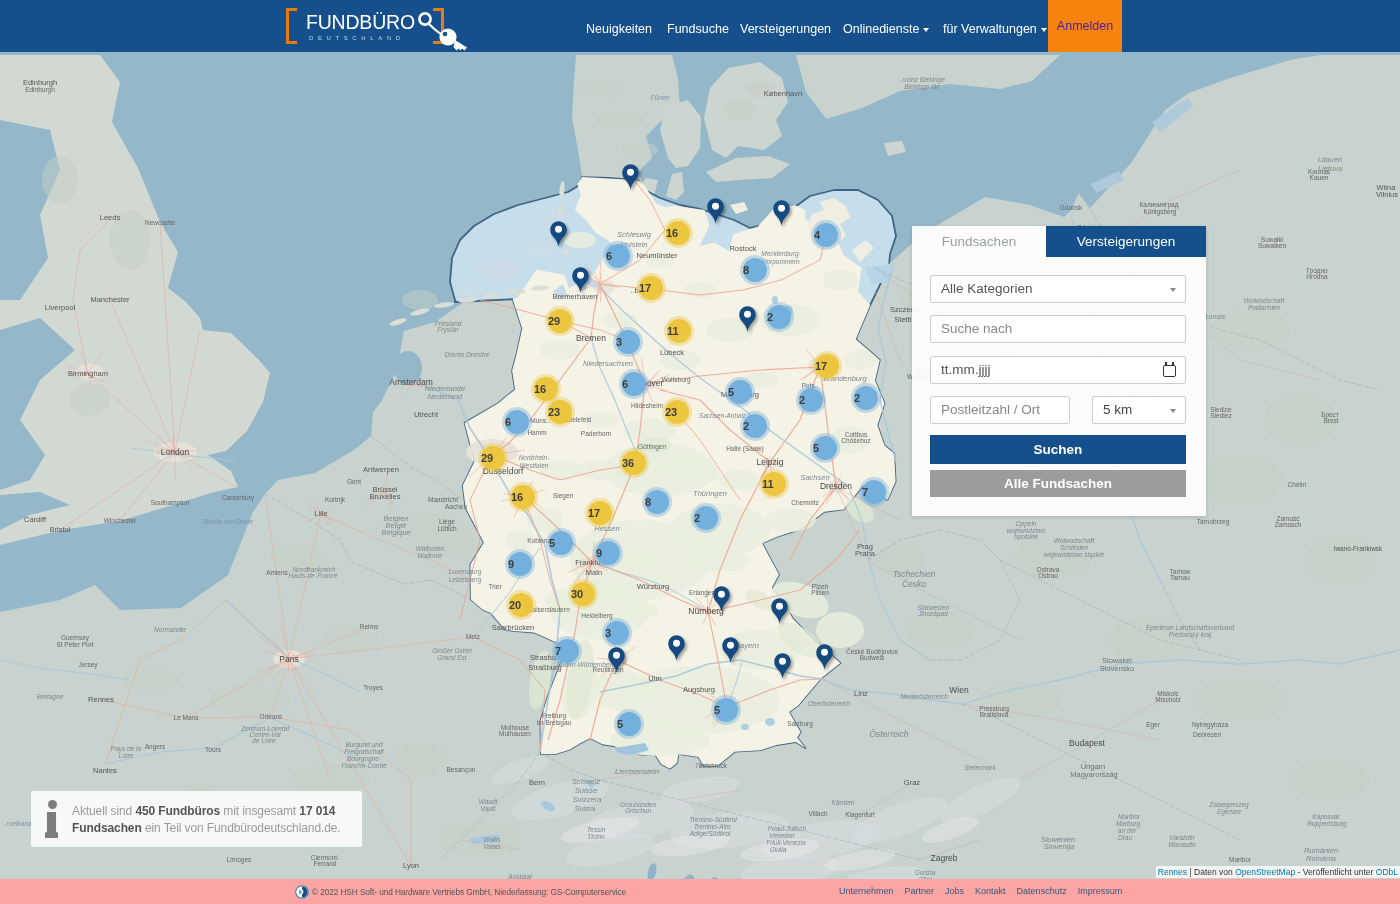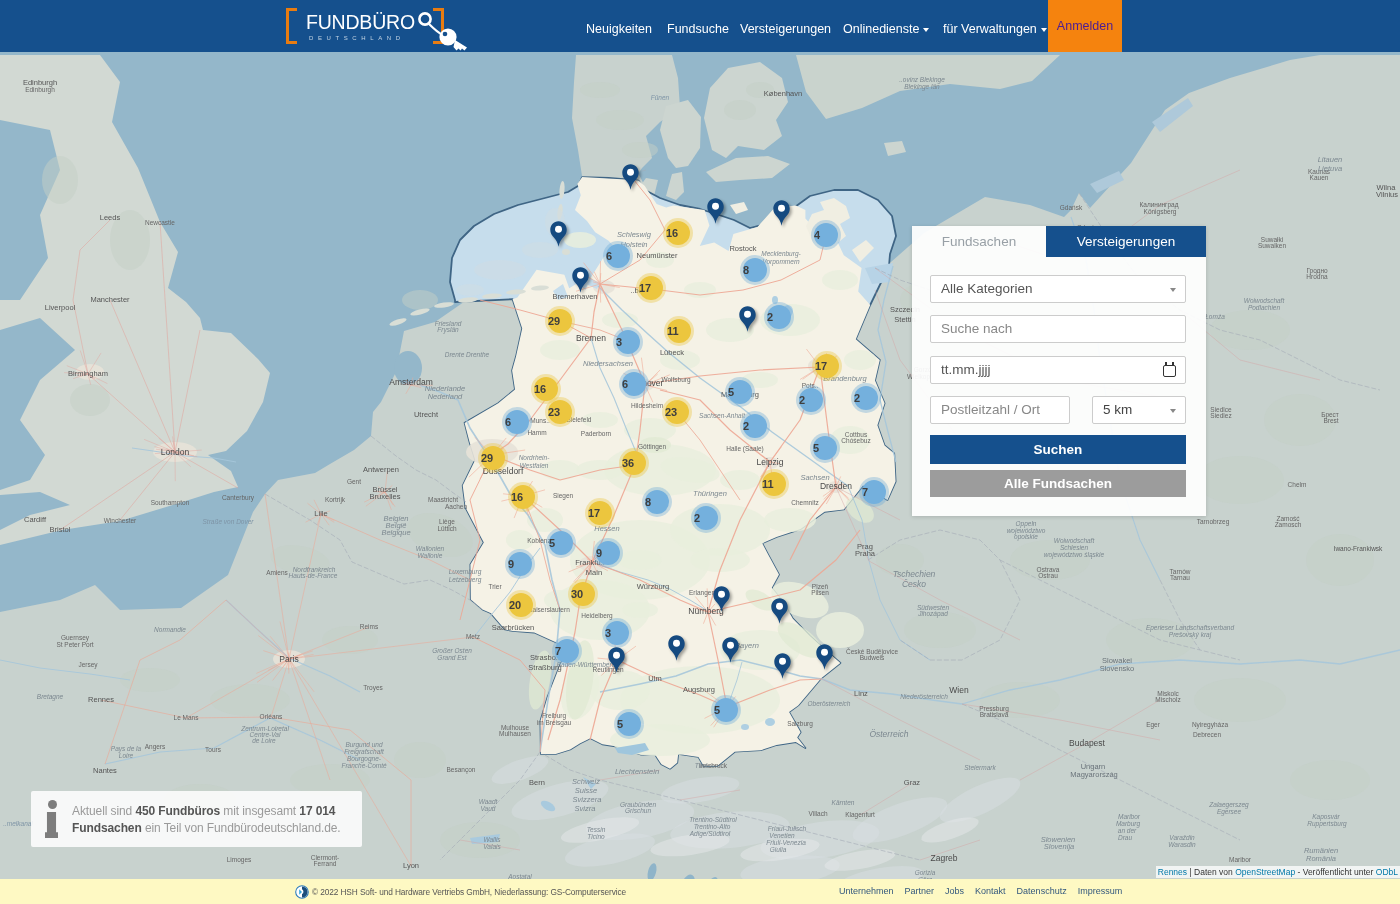--- a/index.html
+++ b/index.html
@@ -33,21 +33,21 @@
 #bsuch{position:absolute;left:18px;top:209px;width:256px;height:29px;background:#15508d;color:#fff;font-size:13.5px;font-weight:bold;text-align:center;line-height:29px}
 #balle{position:absolute;left:18px;top:244px;width:256px;height:27px;background:#9c9c9c;color:#fff;font-size:13.5px;font-weight:bold;text-align:center;line-height:27px}
 #info{position:absolute;left:31px;top:791px;width:331px;height:56px;background:rgba(255,255,255,.85);border-radius:2px}
 #info .ic{position:absolute;left:14px;top:9px;width:14px;height:40px}
 #info .ic:before{content:"";position:absolute;left:2.5px;top:0;width:9px;height:9px;border-radius:50%;background:#7d7d7d}
 #info .ic:after{content:"";position:absolute;left:0;top:12px;width:13px;height:26px;background:#7d7d7d;clip-path:polygon(15% 0,85% 0,85% 78%,100% 78%,100% 100%,0 100%,0 78%,15% 78%)}
 #info .tx{position:absolute;left:41px;top:12px;width:290px;font-size:12px;line-height:17px;color:#9a9a9a;letter-spacing:-.1px}
 #info b{color:#555}
 #attrib{position:absolute;right:0;top:866px;height:12px;background:rgba(255,255,255,.75);font-size:8.5px;color:#333;padding:0 2px;line-height:12px;white-space:nowrap}
 #attrib a{color:#0078a8;text-decoration:none}
-#footer{position:absolute;left:0;top:879px;width:1400px;height:25px;background:#fef9c3;font-size:9.5px;color:#555}
+#footer{position:absolute;left:0;top:879px;width:1400px;height:25px;background:#fca5a5;font-size:9.5px;color:#555}
 #fleft{position:absolute;left:312px;top:8px;font-size:8.3px;letter-spacing:-.1px}
 #flogo{position:absolute;left:295px;top:885px;width:14px;height:14px;z-index:5}
 #fright{position:absolute;left:839px;top:7px;display:flex;gap:11px;color:#33587e;font-size:9px}
 </style></head><body>
 <div id="stage">
 <svg class="map" width="1400" height="904" viewBox="0 0 1400 904" xmlns="http://www.w3.org/2000/svg">
 <rect width="1400" height="904" fill="#94b7ca"></rect>
 <path d="M0,904 L0,612 L60,600 L95,585 L120,610 L181,608 L228,575 L253,512 L265,494 L278,480 L315,473 L330,464 L354,450 L371,436 L373,412 L381,402 L396,372 L404,331 L435,322 L474,295 L507,300 L512.6,299.2 L536.6,269.7 L564.4,274.7 L569.2,288.2 L577.4,283.2 L585.6,289.9 L589.4,279.8 L603.8,257.0 L618.2,251.0 L608.6,240.8 L595.2,232.2 L587.0,221.1 L575.0,209.9 L580.8,195.3 L577.4,184.0 L582.2,177.1 L578,150 L572,118 L574,82 L576,55 L672,55 L678,78 L680,108 L660,122 L646,136 L652,158 L642,168 L638.4,173.6 L644.6,185.8 L656.6,203.9 L666.2,207.4 L673.4,205.6 L704.6,209.9 L709.4,225.4 L699.8,245.9 L714.2,242.5 L728.6,251.0 L733.4,234.0 L757.4,227.1 L774.2,208.2 L795.8,205.6 L805.4,209.9 L805.4,218.5 L819.8,234.0 L836.6,239.9 L843.8,255.3 L861.6,268.0 L858.2,291.6 L875,268 L891,262 L924,233 L985,197 L1030,205 L1064,217 L1071,210 L1079,193 L1090,208 L1131,163 L1165,110 L1189,93 L1230,78 L1290,60 L1320,55 L1400,55 L1400,904 Z" fill="#c8d2ce"></path>
 <path d="M0,545 L62,530 L120,521 L176,504 L214,492 L238,487 L231,471 L208,455 L226,451 L247,431 L263,402 L270,373 L258,359 L231,333 L203,330 L200,318 L186,302 L168,288 L178,252 L160,222 L138,168 L112,122 L120,82 L100,55 L0,55 Z" fill="#d2d9d3"></path>
 <path d="M0,120 L50,130 L60,170 L40,215 L48,258 L20,300 L0,300 Z" fill="#94b7ca"></path>

